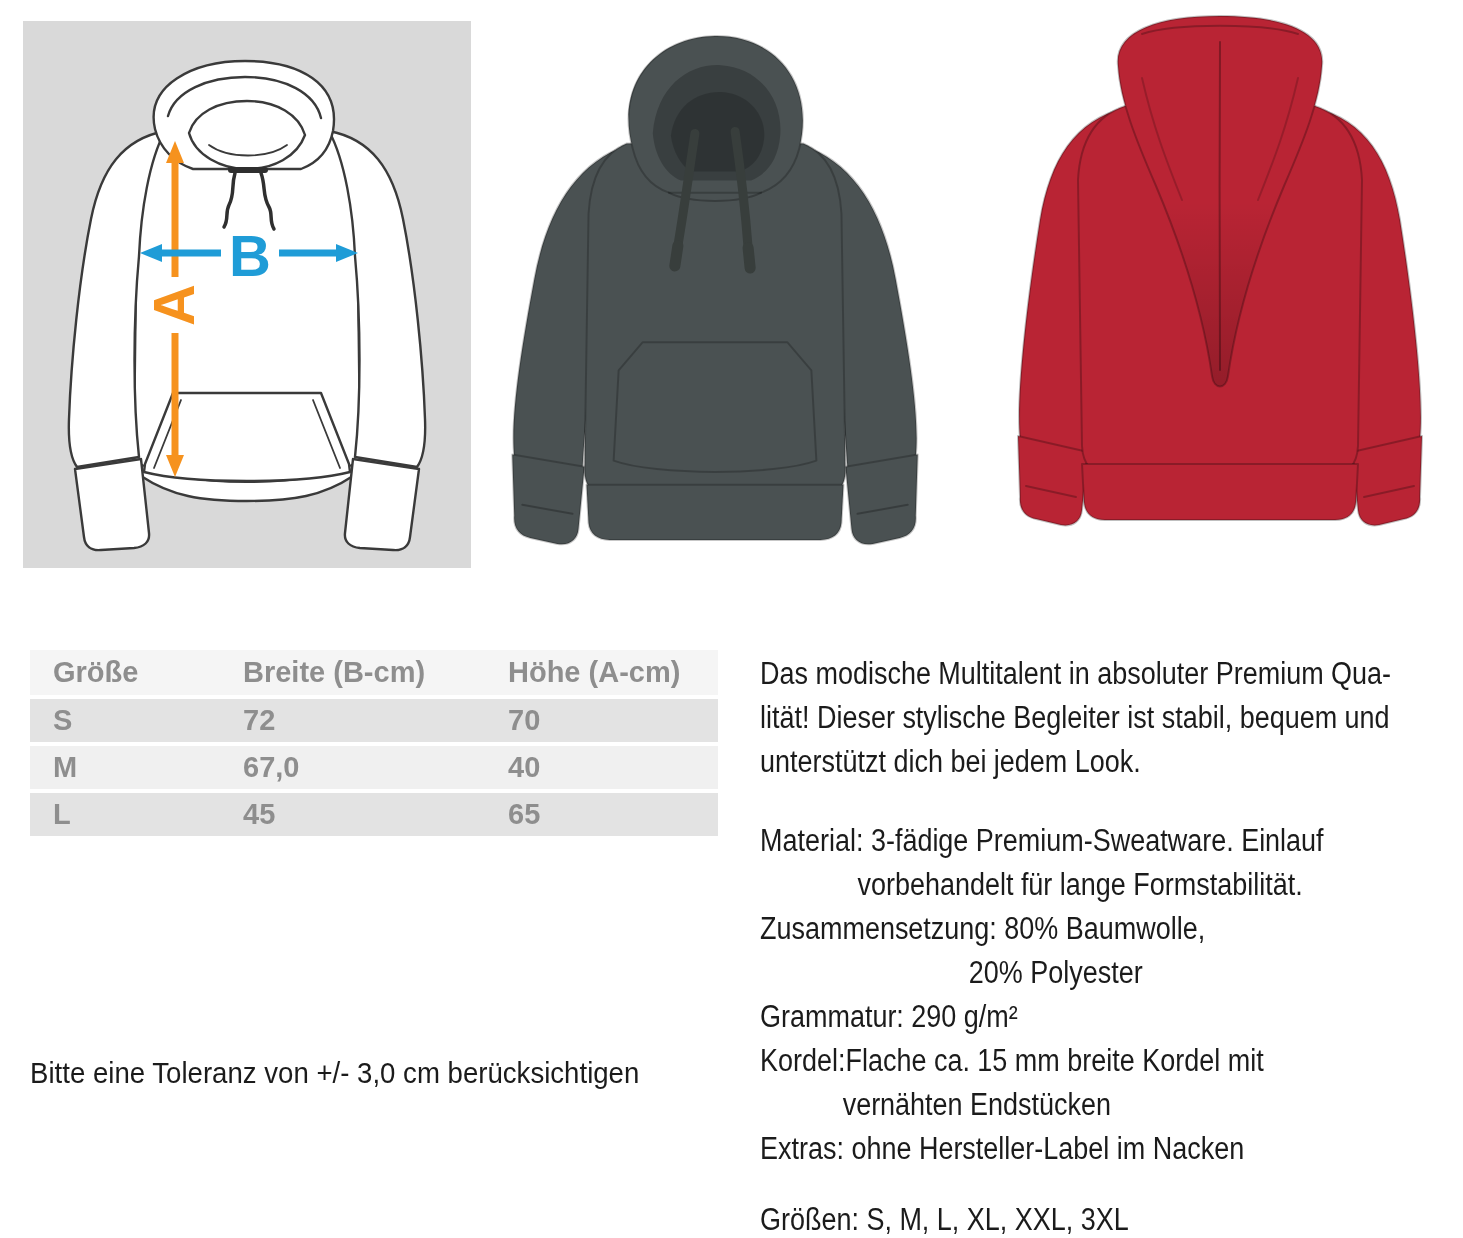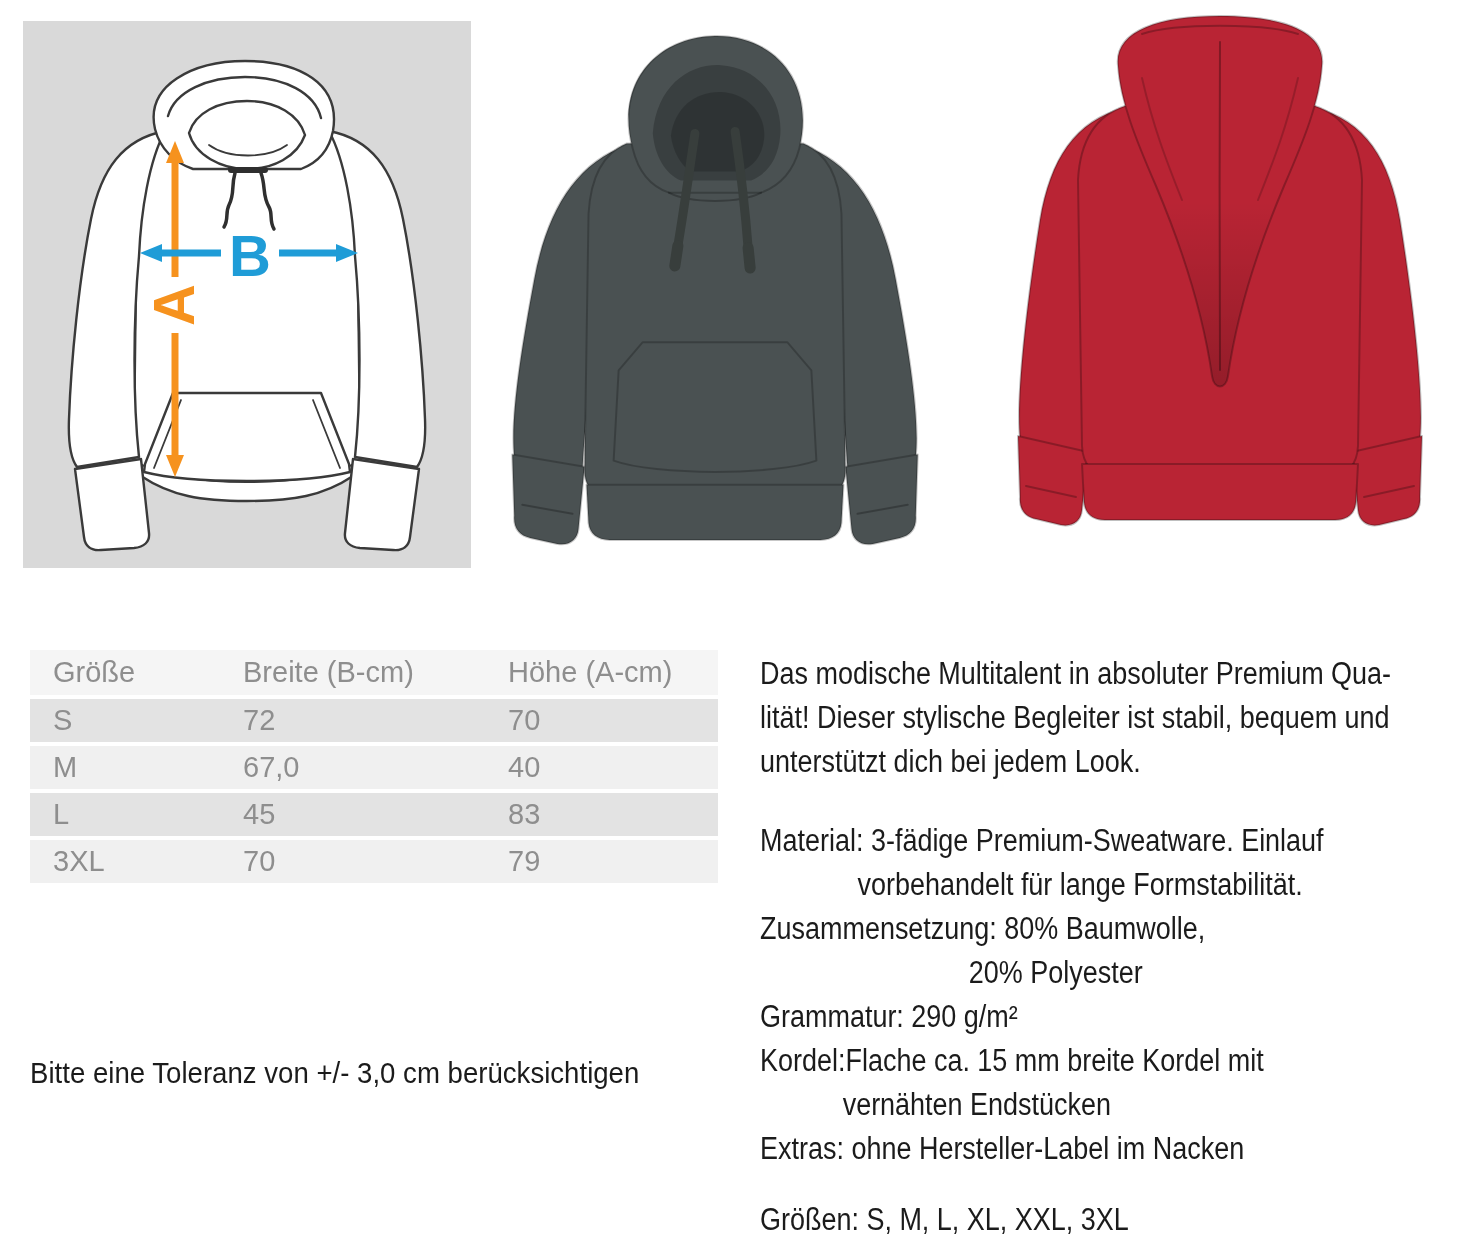--- a/index.html
+++ b/index.html
@@ -10,21 +10,21 @@
   
   .diagram-panel { position:absolute; left:23px; top:21px; width:448px; height:547px; background:#d9d9d9; }
   .diagram-panel svg { display:block; width:100%; height:100%; }
   .front-img { position:absolute; left:483px; top:13px; width:464px; height:552px; }
   .back-img  { position:absolute; left:988px; top:8px;  width:464px; height:535px; }
   .front-img svg, .back-img svg { display:block; width:100%; height:100%; }
 
   
   .size-table { position:absolute; left:30px; top:650px; width:688px; border-collapse:collapse;
                 font-size:29px; color:#8e8e8e; }
-  .size-table th, .size-table td { font-weight:normal; text-align:left; vertical-align:middle;
+  .size-table th, .size-table td { font-weight:bold; text-align:left; vertical-align:middle;
                 padding:0 0 0 23px; height:47px; border-bottom:4px solid #ffffff;margin-top:29px; }
   .size-table thead tr { background:#f5f5f5; }
   .size-table tbody tr:nth-of-type(odd)  { background:#e3e3e3; }
   .size-table tbody tr:nth-of-type(even) { background:#f0f0f0; }
 
   .tolerance { position:absolute; left:30px; top:1056px; font-size:30px; color:#1b1b1b;
                white-space:nowrap; transform:scaleX(0.92); transform-origin:left top; }
 
   
   .description { position:absolute; left:760px; top:652px; width:810px; font-size:31px; color:#1b1b1b;
@@ -172,30 +172,25 @@
 
         <tr>
           <td>M</td>
           <td>67,0</td>
           <td>40</td>
         </tr>
 
         <tr>
           <td>L</td>
           <td>45</td>
-          <td>83</td>
+          <td>65</td>
         </tr>
 
 
 
-        <tr>
-          <td>3XL</td>
-          <td>70</td>
-          <td>79</td>
-        </tr>
 
     </tbody>
   </table>
 
   <div class="tolerance">Bitte eine Toleranz von +/- 3,0 cm berücksichtigen</div>
 
   <div class="description">
 
       <div class="line">Das modische Multitalent in absoluter Premium Qua-</div>
 

